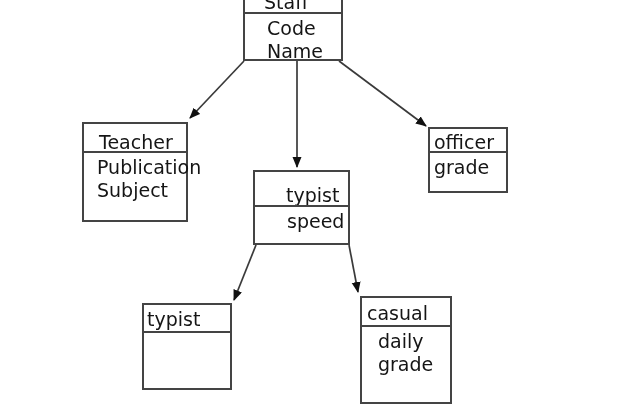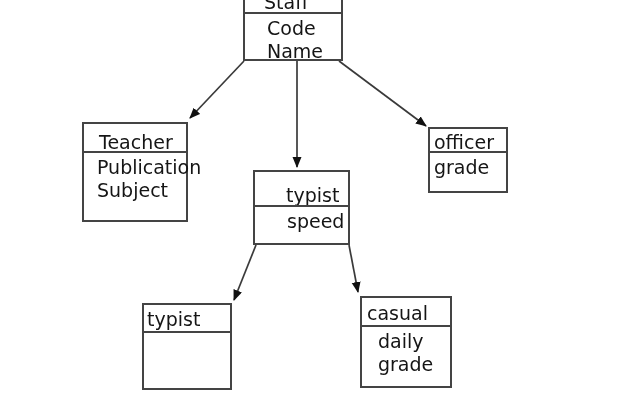--- a/index.html
+++ b/index.html
@@ -60,21 +60,21 @@
   .n-typist  .bod { padding-left: 32px; }
 
   .n-officer { left: 428px; top: 127px; width: 80px;  height: 66px; }
   .n-officer .hdr { height: 24px; padding: 4px 0 0 4px; }
   .n-officer .bod { padding-left: 4px; }
 
   .n-regular { left: 142px; top: 303px; width: 90px;  height: 87px; }
   .n-regular .hdr { height: 28px; padding: 5px 0 0 3px; }
   .n-regular .bod { padding-left: 3px; }
 
-  .n-casual  { left: 360px; top: 296px; width: 92px;  height: 92px; }
+  .n-casual  { left: 360px; top: 296px; width: 92px;  height: 108px; }
   .n-casual  .hdr { height: 29px; padding: 6px 0 0 5px; }
   .n-casual  .bod { padding-left: 16px; }
 </style>
 </head>
 <body>
 
 <div class="canvas">
 
   <svg class="edges" viewBox="0 0 623 416" xmlns="http://www.w3.org/2000/svg">
     <defs>

